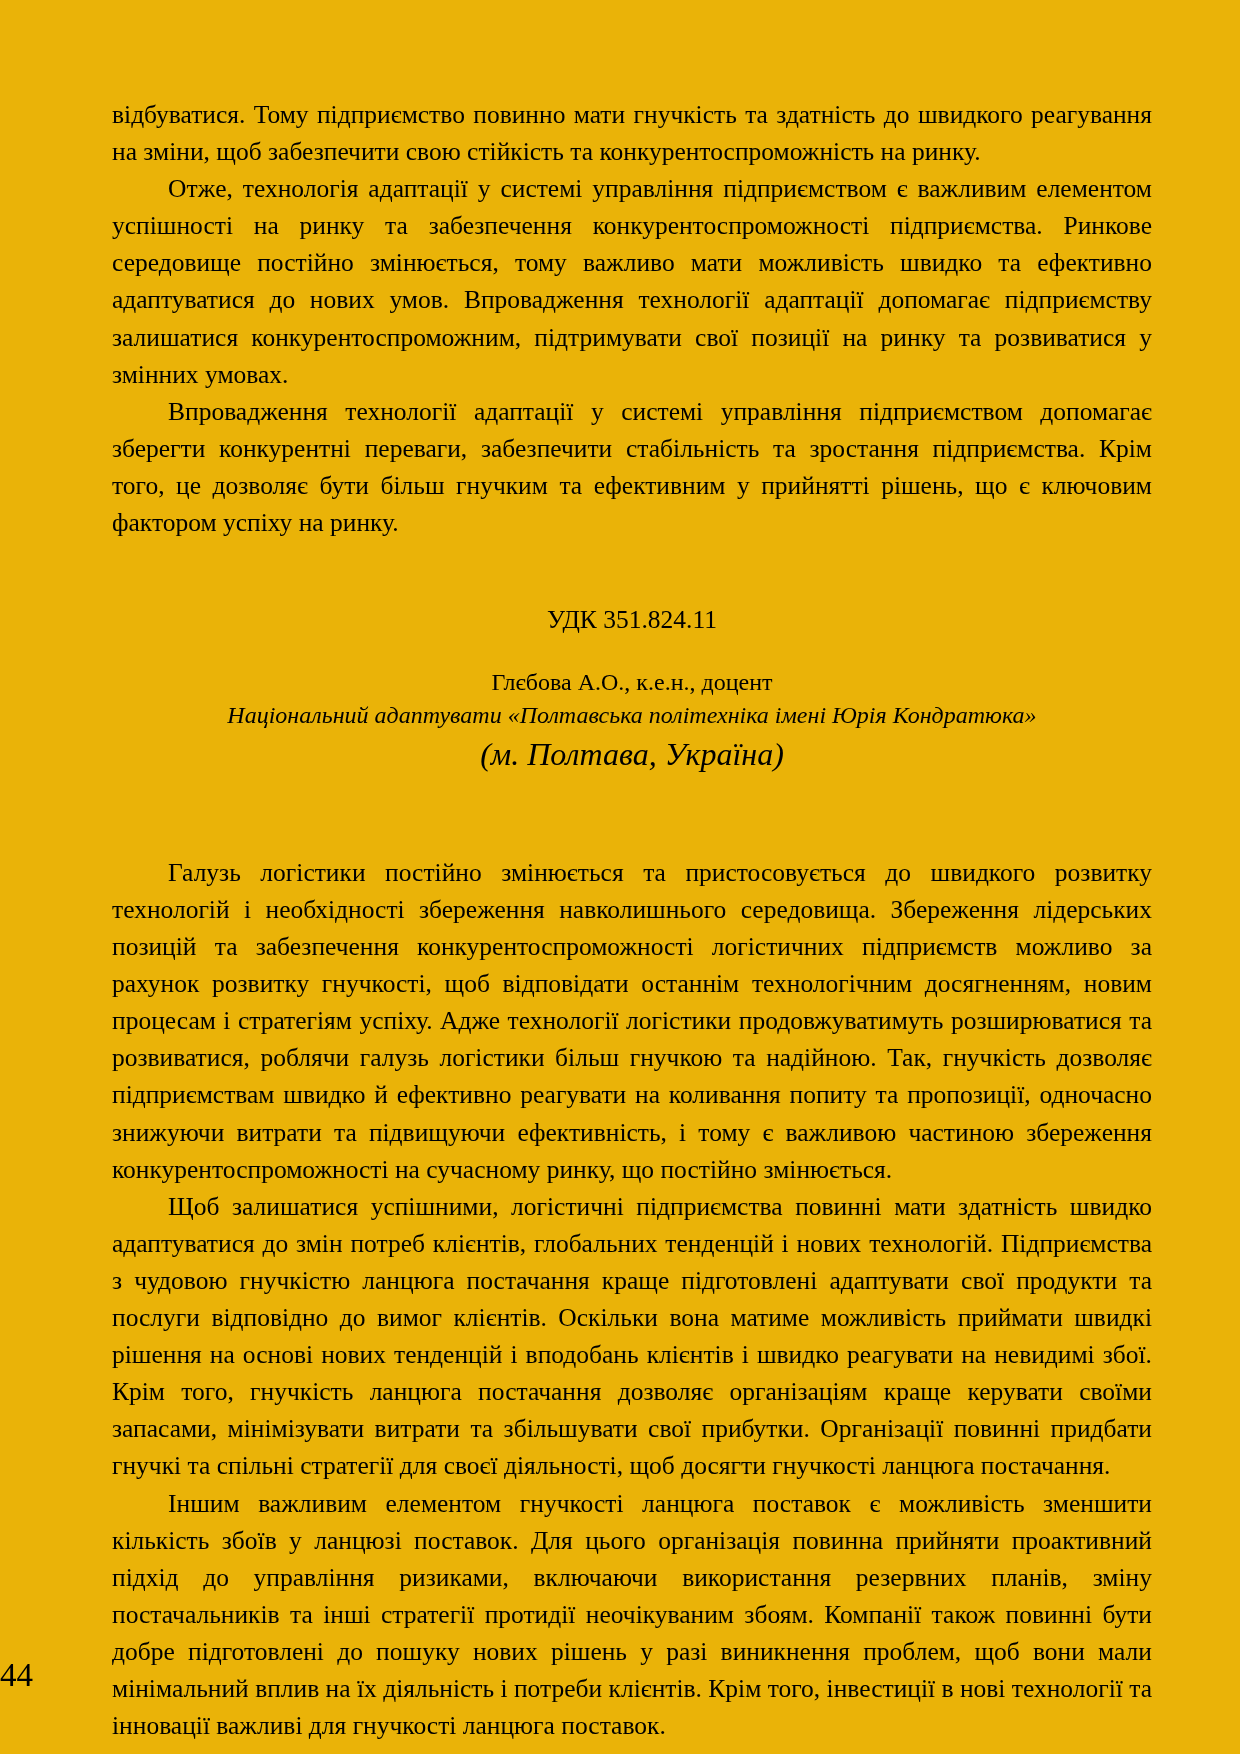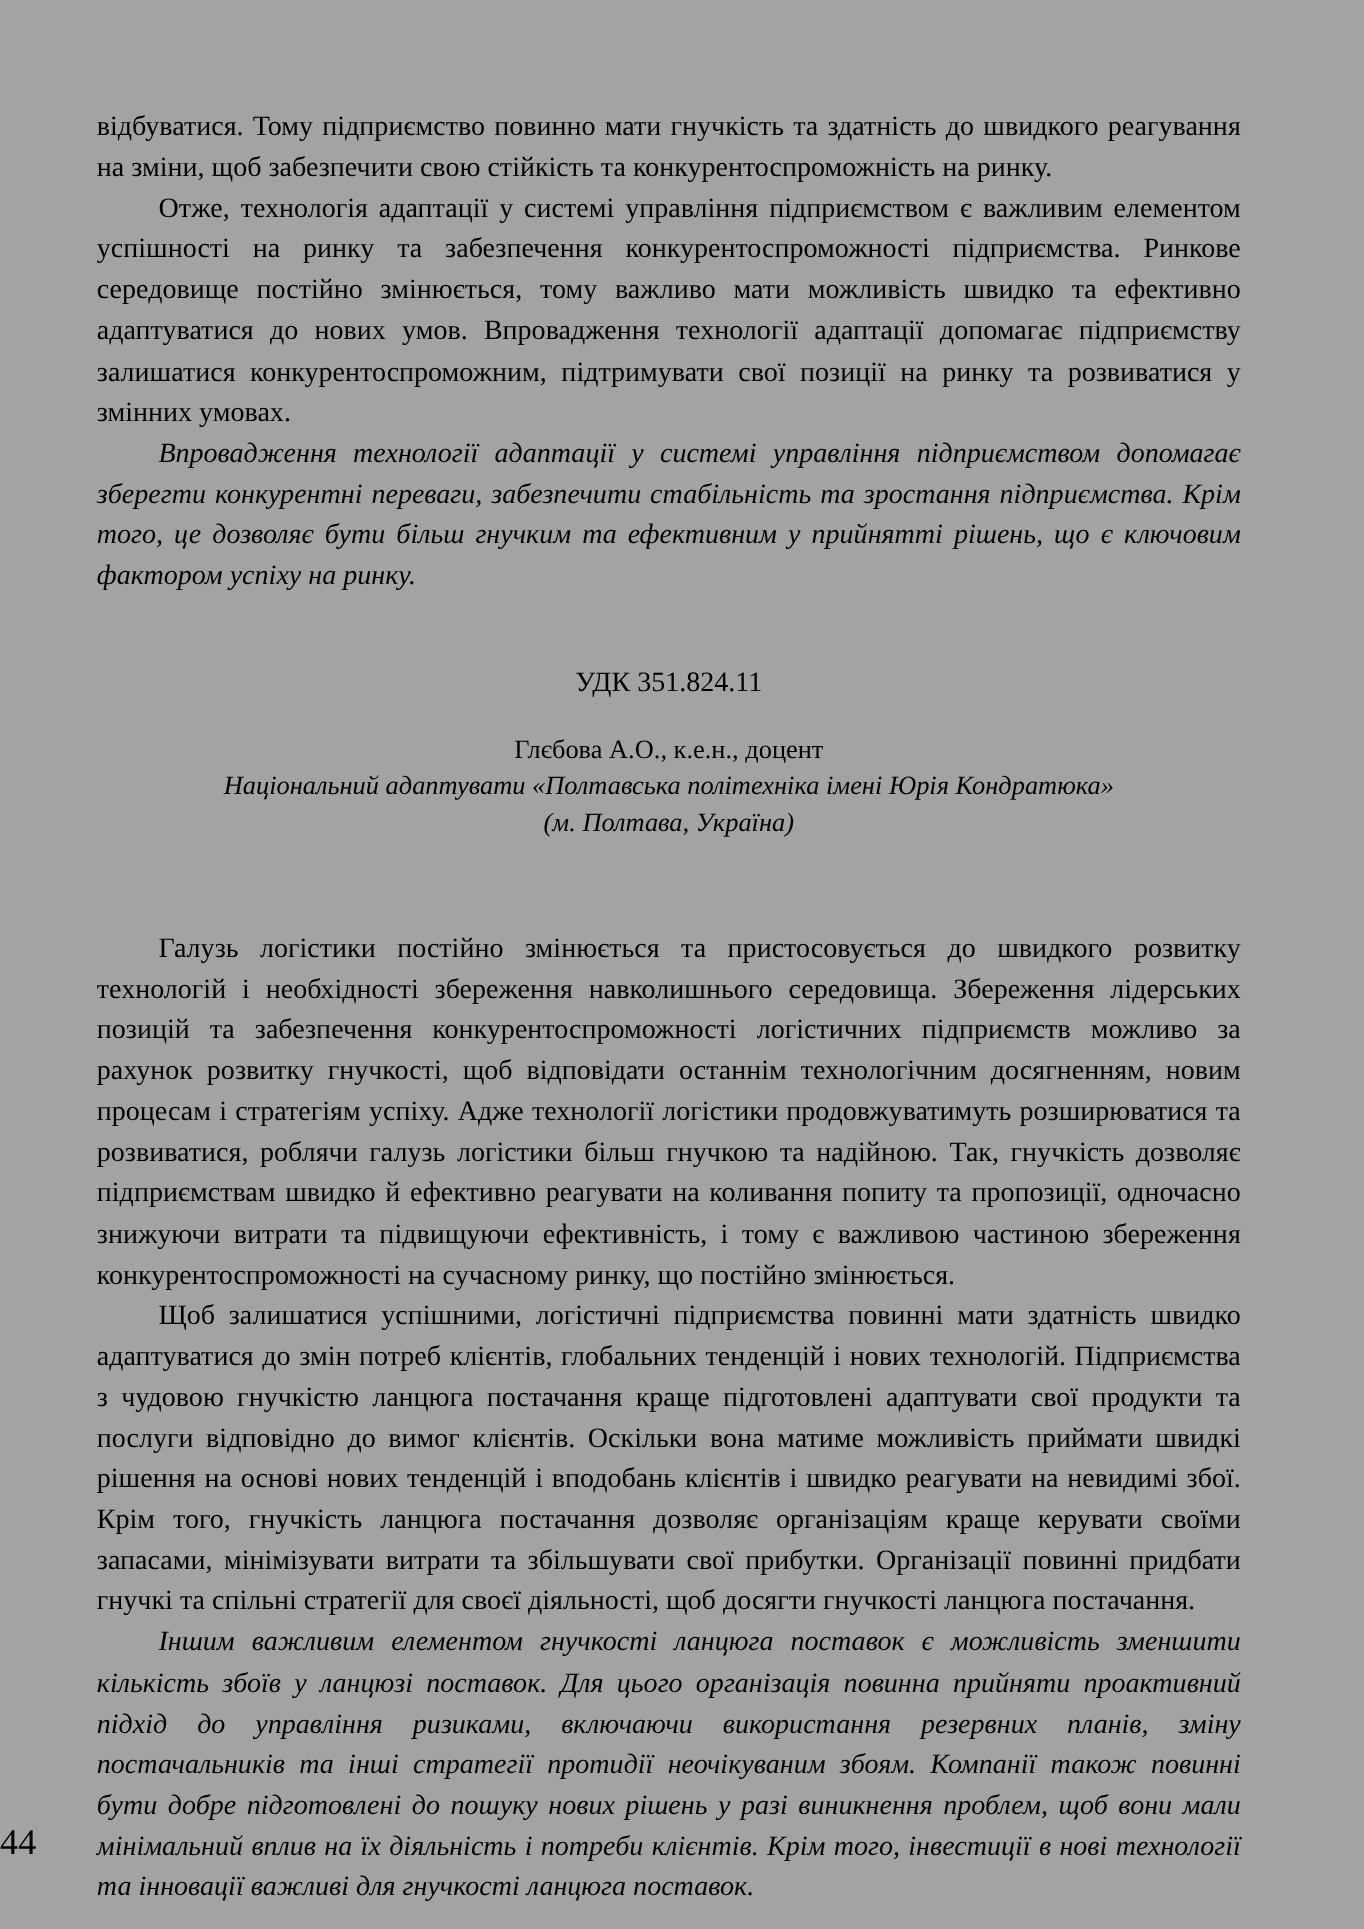--- a/index.html
+++ b/index.html
@@ -10,43 +10,42 @@
   }
   body {
     font-family: "Liberation Serif", "DejaVu Serif", serif;
     color: #000000;
   }
   .page {
     position: relative;
     width: 1240px;
     height: 1754px;
     margin: 0 auto;
-    background: #a3a3a3;
+    background: #eab308;
     box-sizing: border-box;
-    padding: 96px 100px 60px 88px;
+    padding: 96px 100px 60px 112px;
     overflow: hidden;
   }
   .doc-body {
     width: 1040px;
   }
   p.para {
     margin: 0;
     text-align: justify;
     text-justify: inter-word;
     font-size: 25.5px;
     line-height: 1.455;
     text-indent: 56px;
     hyphens: none;
   }
   p.para.no-indent {
     text-indent: 0;
   }
   p.para:last-child {
     text-align: justify;
-    font-style: italic;
   }
   .spacer-lg { height: 62px; }
   .spacer-md { height: 30px; }
   .spacer-xs { height: 10px; }
 
   .udk {
     font-size: 25.5px;
     line-height: 1.35;
     text-align: center;
     margin: 0;
@@ -60,21 +59,21 @@
     line-height: 1.38;
     margin: 0;
   }
   .affil-line {
     font-size: 24px;
     line-height: 1.38;
     font-style: italic;
     margin: 0;
   }
   .city-line {
-    font-size: 24px;
+    font-size: 32px;
     line-height: 1.38;
     font-style: italic;
     margin: 0;
   }
   .article-title {
     text-align: center;
     font-weight: bold;
     font-size: 25.5px;
     line-height: 1.33;
     margin: 0;

